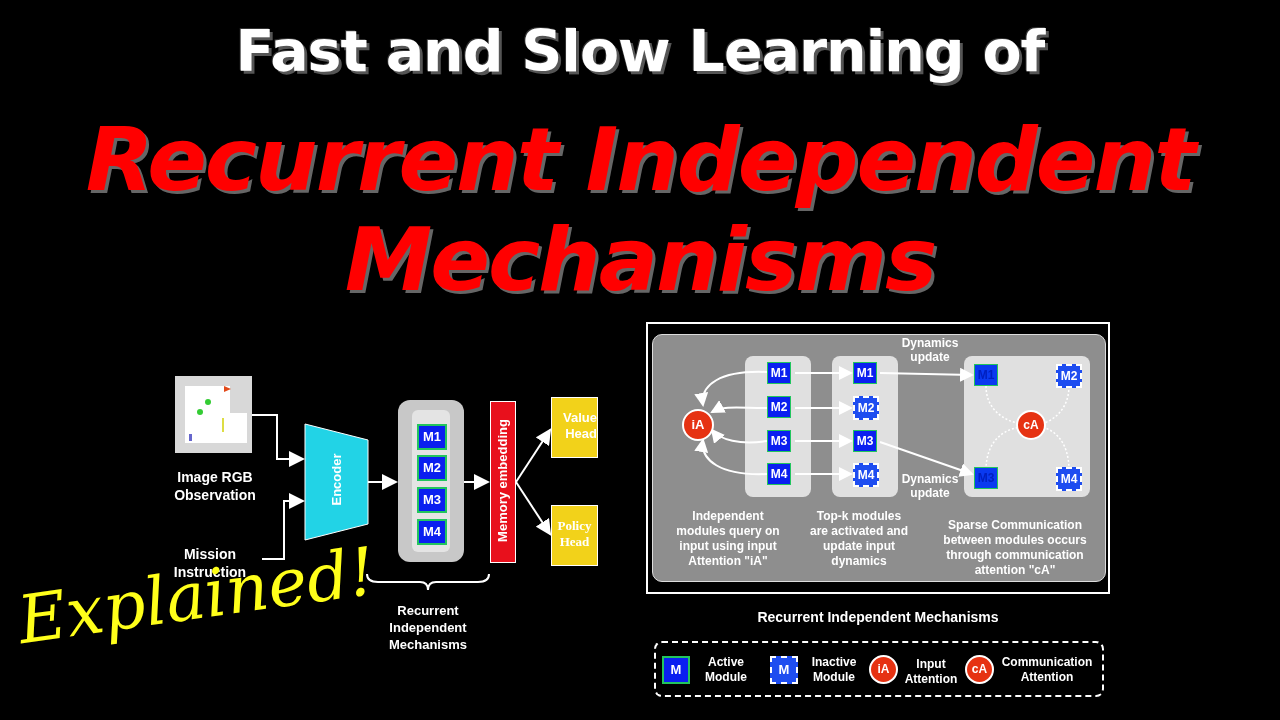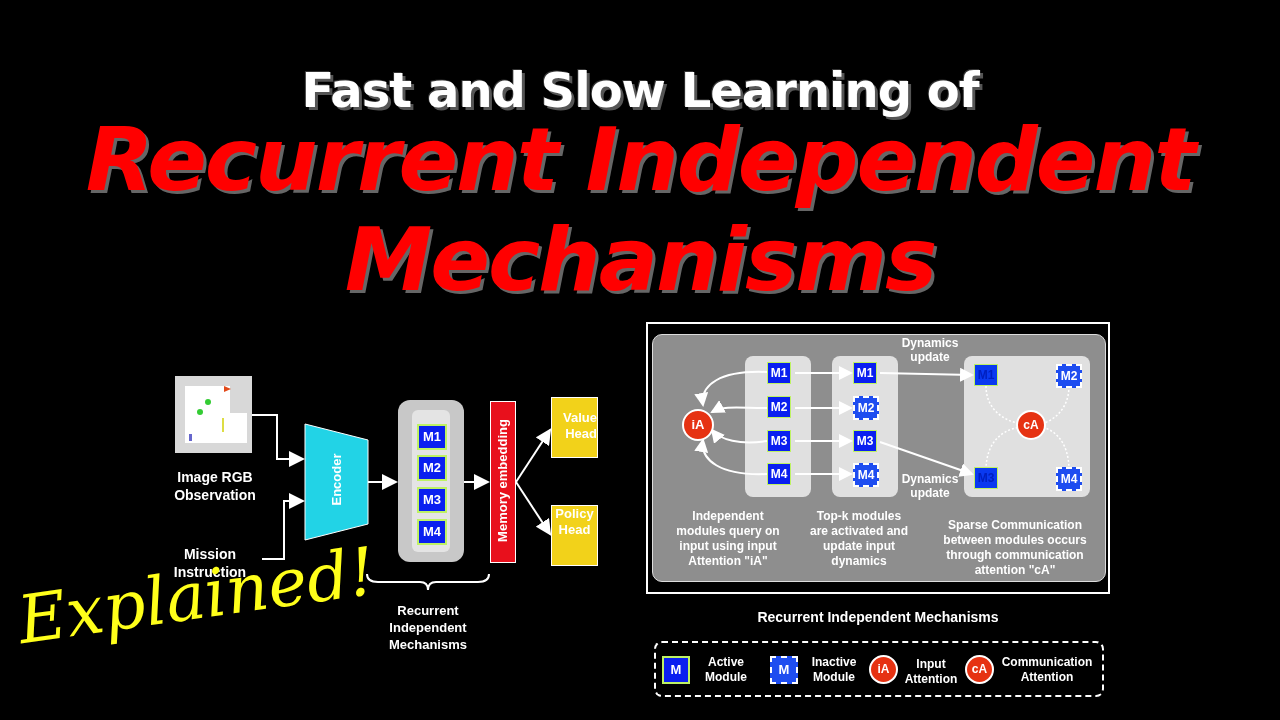--- a/index.html
+++ b/index.html
@@ -1,23 +1,23 @@
 <!DOCTYPE html>
 <html><head>
 <meta charset="utf-8">
 <style>
   html, body { margin:0; padding:0; }
   body { width:1280px; height:720px; background:#000; position:relative; overflow:hidden; font-family:"Liberation Sans", sans-serif; }
   .abs { position:absolute; }
-  .title1 { left:0; width:1280px; top:18px; text-align:center; color:#fff; font-size:48px; font-weight:bold; letter-spacing:-1px; text-shadow:3px 3px 0 #555, -1px -1px 0 #333; font-family:"DejaVu Sans", sans-serif;margin-top:44px; }
+  .title1 { left:0; width:1280px; top:18px; text-align:center; color:#fff; font-size:57px; font-weight:bold; letter-spacing:-1px; text-shadow:3px 3px 0 #555, -1px -1px 0 #333; font-family:"DejaVu Sans", sans-serif; }
   .title2 { left:0; width:1280px; top:112px; text-align:center; color:#f00; font-size:88px; font-weight:bold; font-style:italic; text-shadow:3px 3px 0 #666; font-family:"DejaVu Sans", sans-serif; letter-spacing:-2px; line-height:96px; }
   .title3 { left:0; width:1280px; top:212px; text-align:center; color:#f00; font-size:88px; font-weight:bold; font-style:italic; text-shadow:3px 3px 0 #666; font-family:"DejaVu Sans", sans-serif; letter-spacing:-2px; line-height:96px; }
   .explained { left:24px; top:582px; color:#ffff1a; font-size:66px; font-family:"DejaVu Serif", serif; font-style:italic; transform:rotate(-8deg); transform-origin:left bottom; }
   .lbl { color:#fff; font-weight:bold; font-size:14px; text-align:center; line-height:18px; }
-  .mod { position:absolute; width:26px; height:22px; background:#0a1ff0; border:2px solid #bef264; color:#fff; font-weight:bold; font-size:13px; text-align:center; line-height:22px; box-sizing:content-box; }
+  .mod { position:absolute; width:26px; height:22px; background:#0a1ff0; border:2px solid #22c55e; color:#fff; font-weight:bold; font-size:13px; text-align:center; line-height:22px; box-sizing:content-box; }
   .mod.small { width:22px; height:20px; line-height:20px; font-size:12px; border-width:1.5px; }
   .mod.inactive { border:2px dashed #fff; background:#1e4df0; }
   .mod.blank { color:#0020c0; }
   .circ { position:absolute; border-radius:50%; background:#e63212; border:2px solid #fff; color:#fff; font-weight:bold; text-align:center; }
   svg { position:absolute; left:0; top:0; overflow:visible; }
 </style>
 </head>
 <body>
 
 <div class="abs title1">Fast and Slow Learning of</div>
@@ -73,21 +73,21 @@
   <div class="mod" style="left:417px;top:487px;">M3</div>
   <div class="mod" style="left:417px;top:519px;">M4</div>
 
   <div class="abs" style="left:490px;top:401px;width:24px;height:160px;background:#e8101c;border:1.5px solid #fff;"></div>
   <div class="abs" style="left:432px;top:473px;width:140px;text-align:center;color:#fff;font-weight:bold;font-size:13px;transform:rotate(-90deg);">Memory embedding</div>
 
   <div class="abs lbl" style="left:551px;top:397px;width:47px;height:61px;background:#f2d21a;border:1.5px solid #fff;font-size:13px;line-height:16px;padding-top:12px;box-sizing:border-box;text-align:right;">
     <div>Value</div>
     <div>Head</div>
   </div>
-  <div class="abs lbl" style="left:551px;top:505px;width:47px;height:61px;background:#f2d21a;border:1.5px solid #fff;font-size:13px;line-height:16px;padding-top:0;box-sizing:border-box;">
+  <div class="abs lbl" style="left:551px;top:505px;width:47px;height:61px;background:#f2d21a;border:1.5px solid #fff;font-size:13px;line-height:16px;padding-top:12px;box-sizing:border-box;font-family:Liberation Serif, serif;">
     <div>Policy</div>
     <div>Head</div>
   </div>
 
   <div class="abs lbl" style="left:368px;top:602px;width:120px;font-size:13px;line-height:17px;">
     <div>Recurrent</div>
     <div>Independent</div>
     <div>Mechanisms</div>
   </div>
 </div>

